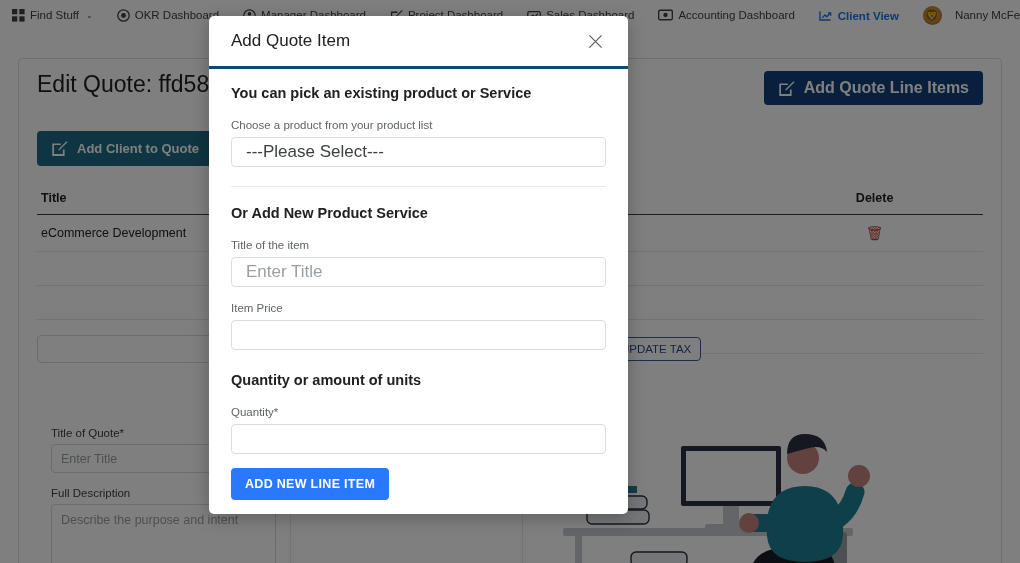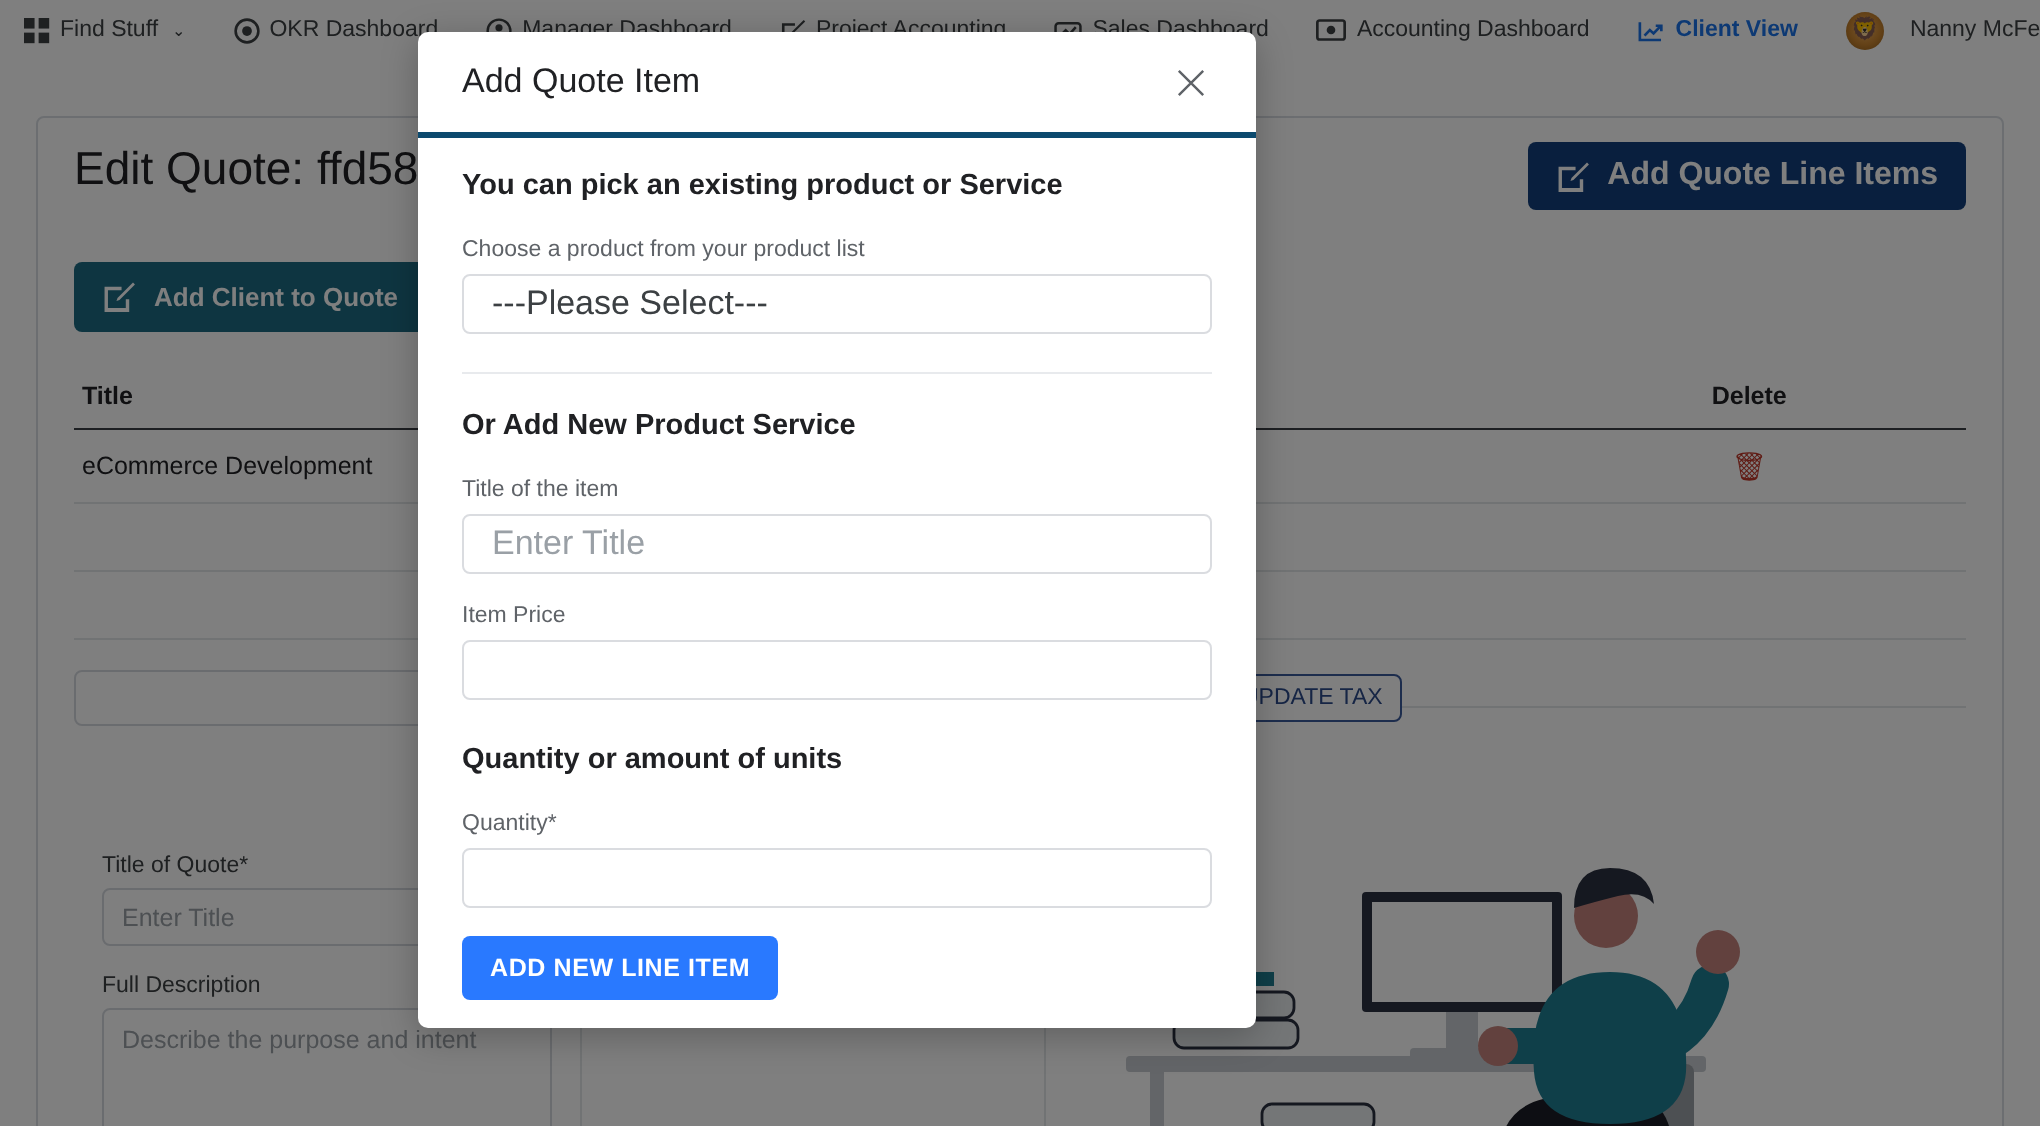--- a/index.html
+++ b/index.html
@@ -24,21 +24,21 @@
     padding: 0 12px;
     font-size: 11.5px;
     color: #3c4043;
     white-space: nowrap;
   }
   .nav-item {
     display: flex; align-items: center; gap: 5px;
     margin-right: 24px;
     color: #3c4043;
   }
-  .nav-item.active { color: #1a73e8; font-weight: bold; }
+  .nav-item.active { color: #1a73e8; font-weight: bold; align-items: flex-end; }
   .nav-ico { display: inline-flex; align-items: center; justify-content: center; }
   .nav-ico svg { display: block; }
   .caret { font-size: 8px; margin-left: 2px; }
   .nav-spacer { flex: 1; }
   .avatar {
     width: 19px; height: 19px; border-radius: 50%;
     background: radial-gradient(circle at 50% 45%, #f0b060 0%, #c8832e 55%, #8d5a18 100%);
     display: inline-flex; align-items: center; justify-content: center;
     margin-right: 8px; flex: none;
     font-size: 11px; line-height: 1;
@@ -229,21 +229,21 @@
       <span>Manager Dashboard</span>
     </div>
 
     <div class="nav-item">
       <span class="nav-ico">
         <svg width="13" height="13" viewBox="0 0 16 16">
             <path d="M1.2 3.2h8v1.6H2.8v8.4h8.4V9h1.6v6H1.2z" fill="#3c4043"></path>
             <path d="M14.6 1.2l.9.9-7.3 7.3-1.4.5.5-1.4z" fill="#3c4043"></path>
           </svg>
       </span>
-      <span>Project Accounting</span>
+      <span>Project Dashboard</span>
     </div>
 
     <div class="nav-item">
       <span class="nav-ico">
         <svg width="14" height="13" viewBox="0 0 18 16">
             <rect x="1" y="3" width="16" height="11" rx="2" fill="none" stroke="#3c4043" stroke-width="1.6"></rect>
             <path d="M4 11l3.5-3.5L10 10l4-4.5" fill="none" stroke="#3c4043" stroke-width="1.6"></path>
           </svg>
       </span>
       <span>Sales Dashboard</span>

